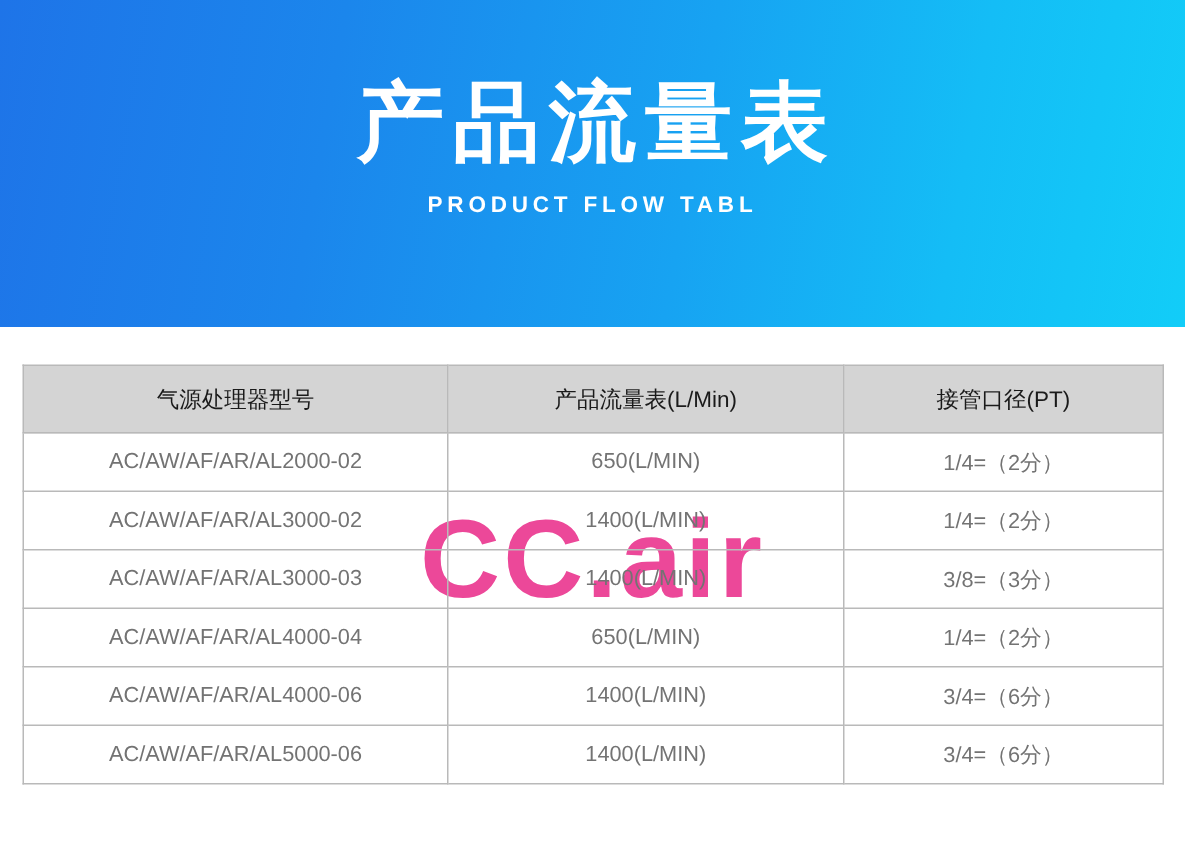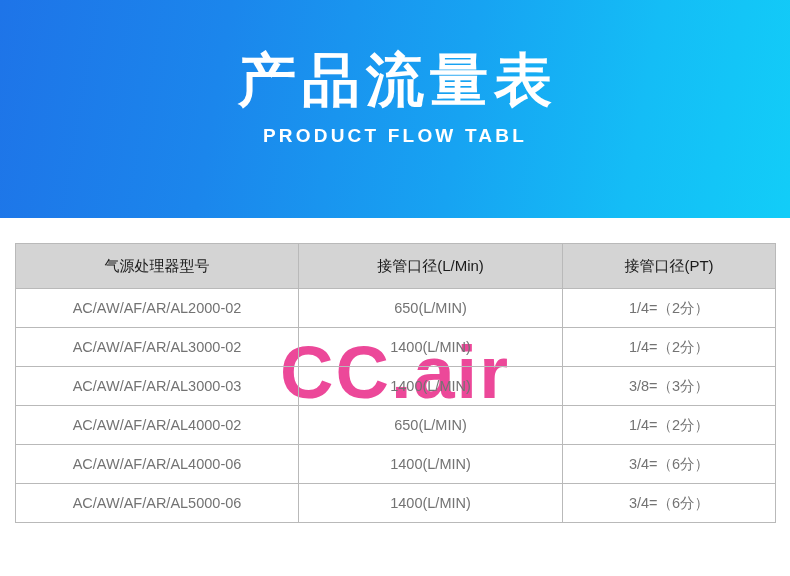--- a/index.html
+++ b/index.html
@@ -45,21 +45,21 @@
     font-size: 58px;
     font-weight: bold;
     letter-spacing: 6px;
     line-height: 1.08;
     text-align: center;
     margin: 0;
     padding-left: 6px;
   }
   .banner-subtitle {
     color: #ffffff;
-    font-size: 19px;
+    font-size: 15px;
     letter-spacing: 3.2px;
     font-weight: bold;
     text-align: center;
     margin-top: 14px;
   }
 
   
   .watermark {
     position: absolute;
     left: 0;
@@ -128,42 +128,42 @@
   <div class="table-wrap">
     <table class="flow">
       <colgroup>
         <col class="c1">
         <col class="c2">
         <col class="c3">
       </colgroup>
       <thead>
         <tr>
           <th>气源处理器型号</th>
-          <th>接管口径(L/Min)</th>
+          <th>产品流量表(L/Min)</th>
           <th>接管口径(PT)</th>
         </tr>
       </thead>
       <tbody>
         <tr>
           <td>AC/AW/AF/AR/AL2000-02</td>
           <td>650(L/MIN)</td>
           <td>1/4=（2分）</td>
         </tr>
         <tr>
           <td>AC/AW/AF/AR/AL3000-02</td>
           <td>1400(L/MIN)</td>
           <td>1/4=（2分）</td>
         </tr>
         <tr>
           <td>AC/AW/AF/AR/AL3000-03</td>
           <td>1400(L/MIN)</td>
           <td>3/8=（3分）</td>
         </tr>
         <tr>
-          <td>AC/AW/AF/AR/AL4000-02</td>
+          <td>AC/AW/AF/AR/AL4000-04</td>
           <td>650(L/MIN)</td>
           <td>1/4=（2分）</td>
         </tr>
         <tr>
           <td>AC/AW/AF/AR/AL4000-06</td>
           <td>1400(L/MIN)</td>
           <td>3/4=（6分）</td>
         </tr>
         <tr>
           <td>AC/AW/AF/AR/AL5000-06</td>

